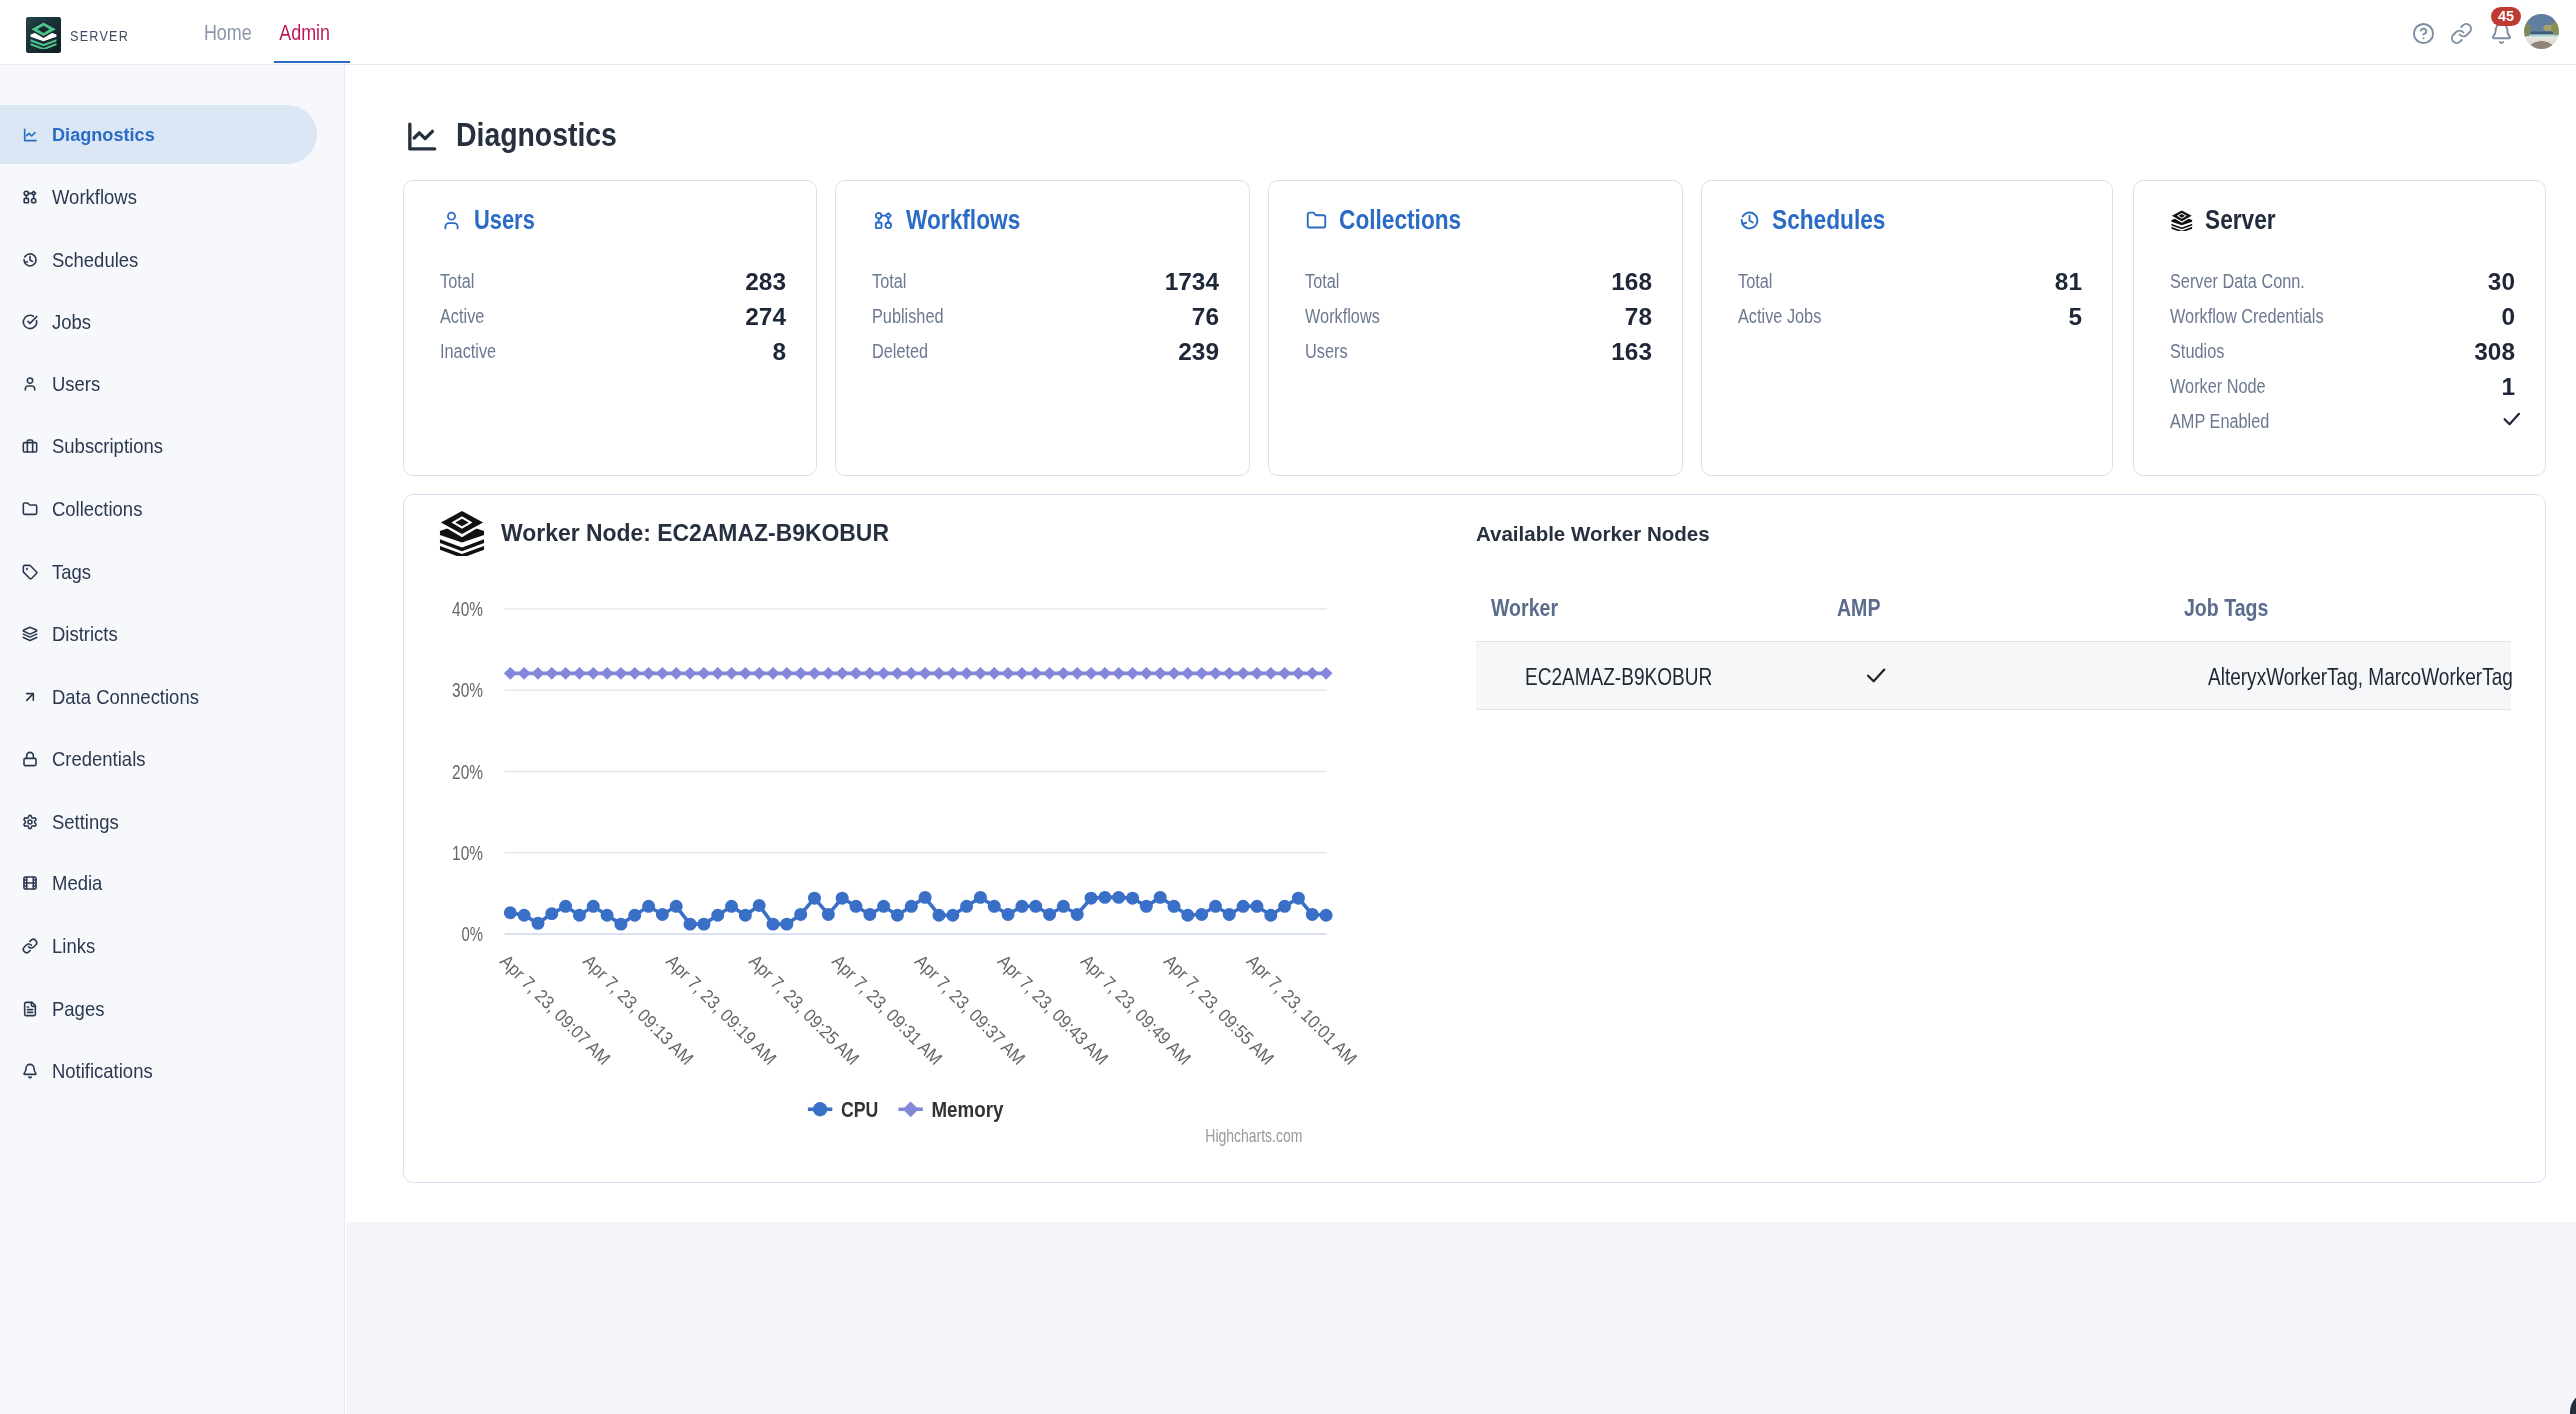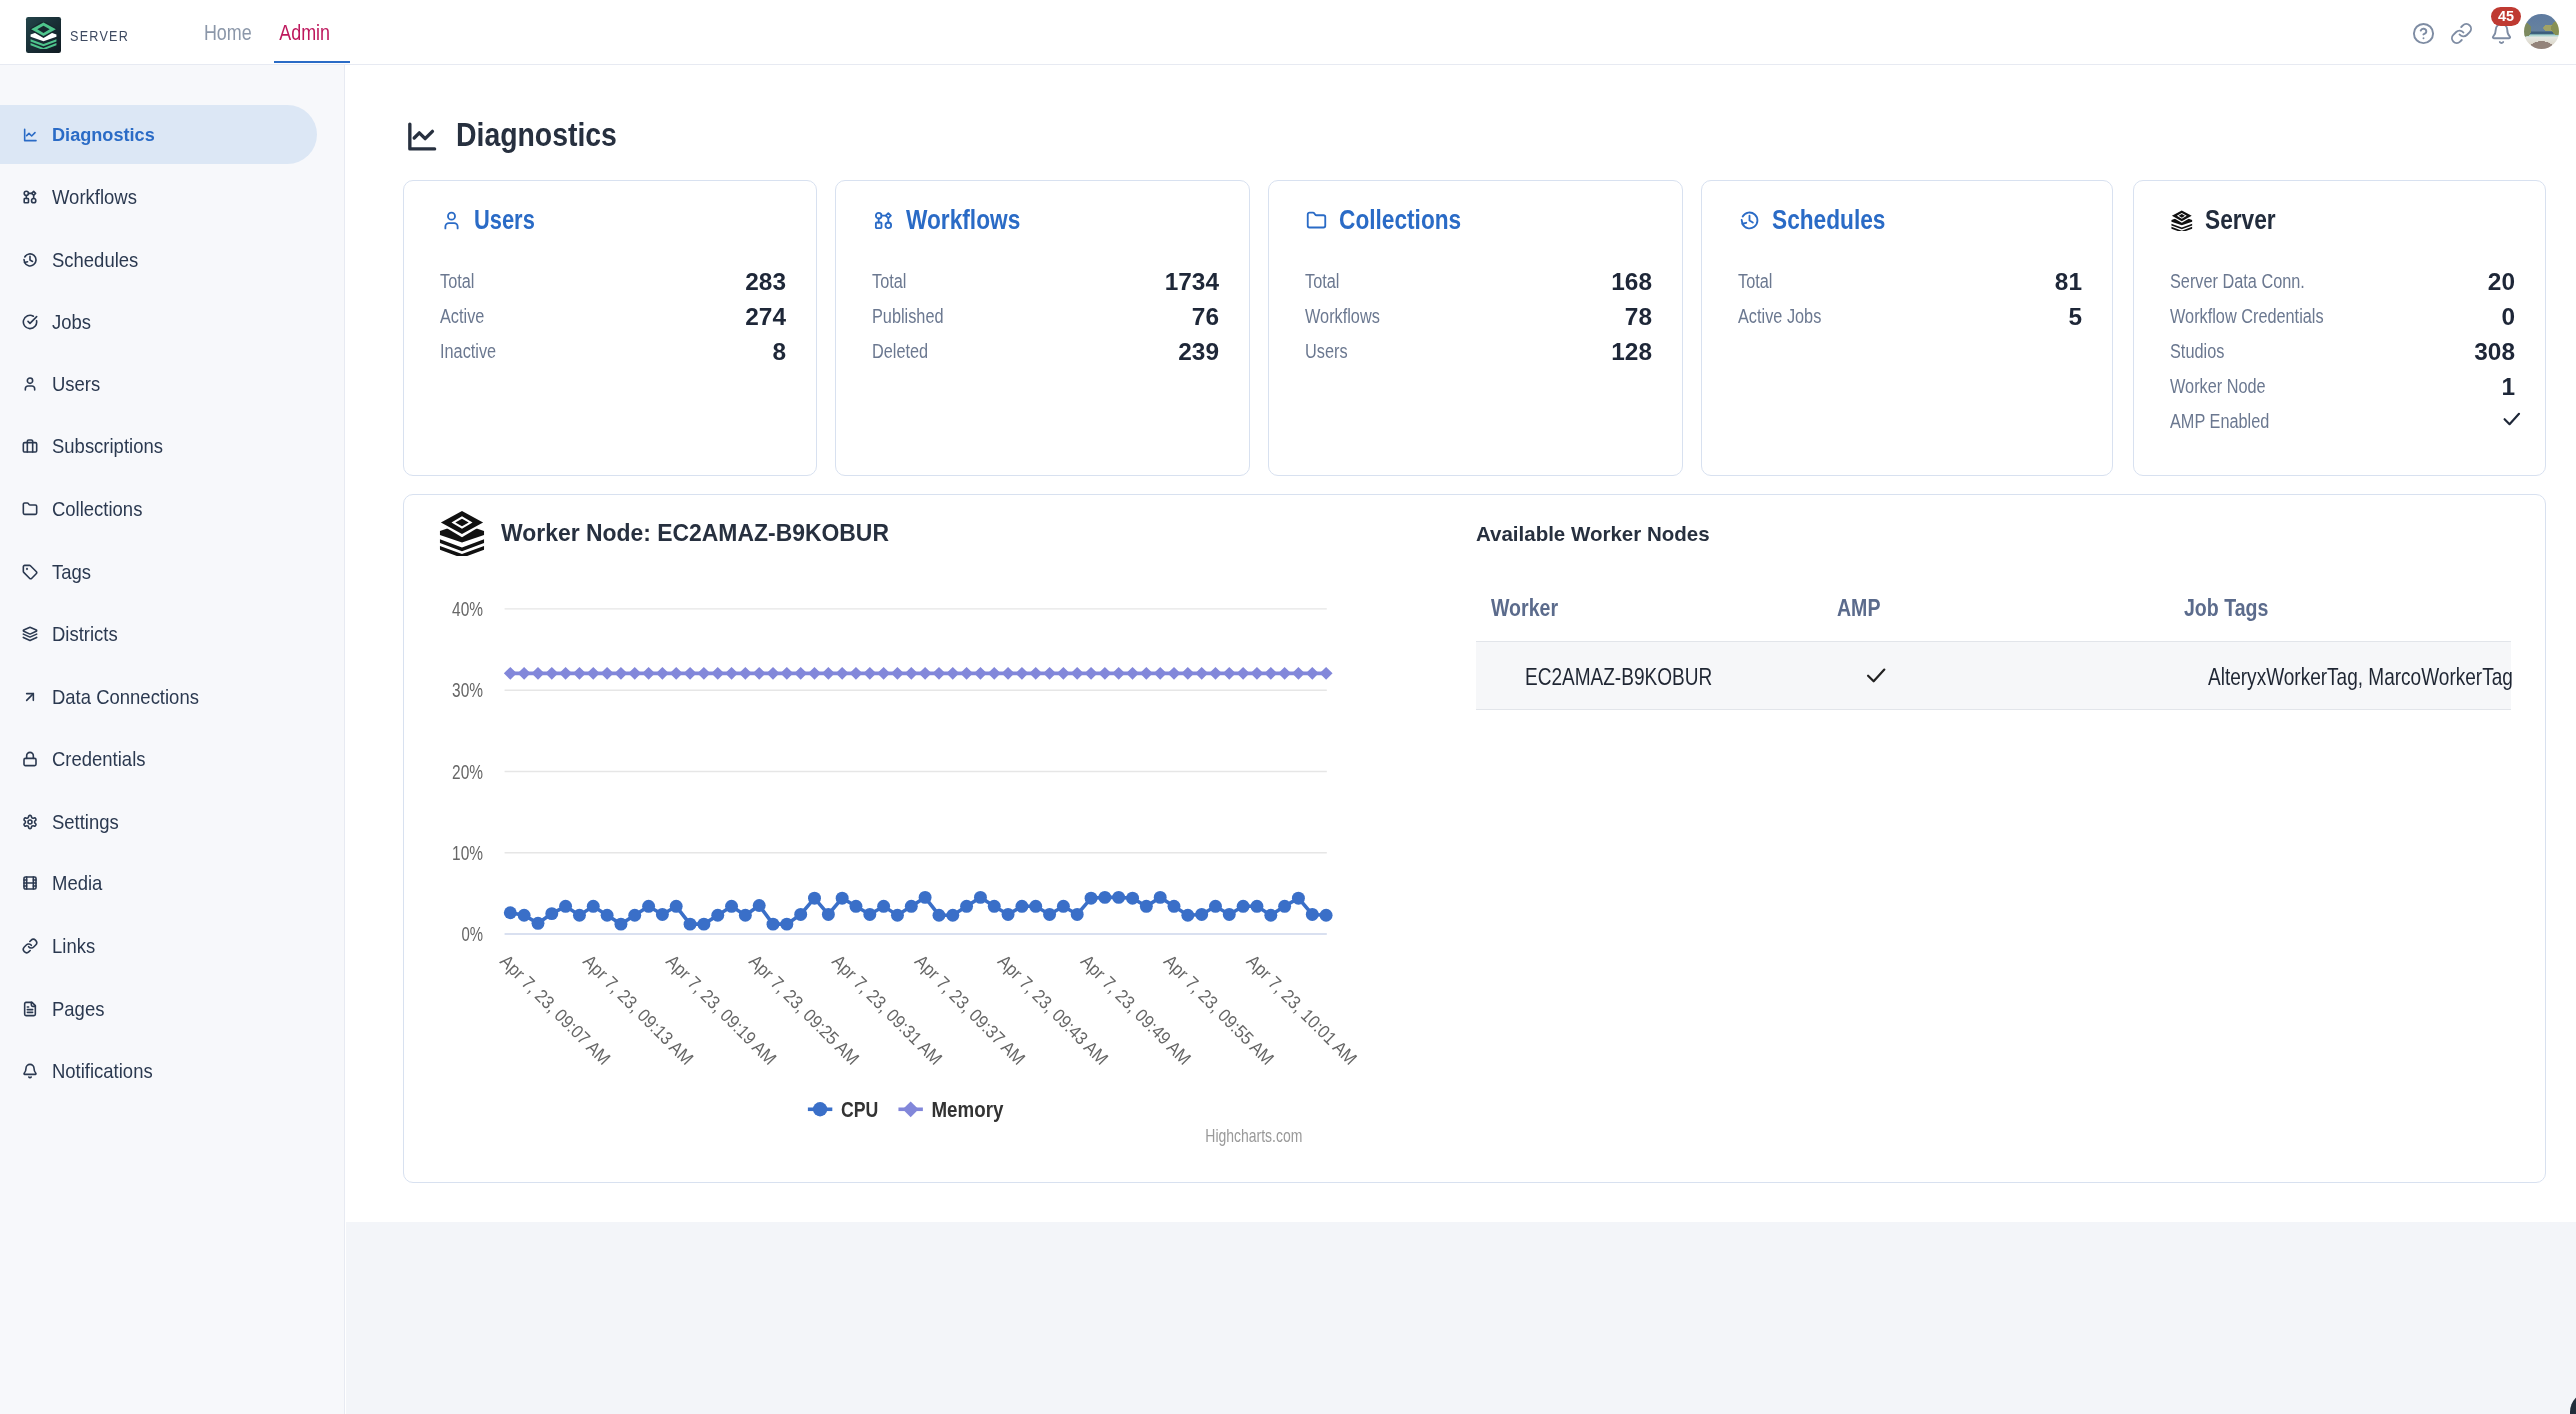--- a/index.html
+++ b/index.html
@@ -298,21 +298,21 @@
       <div class="crow">
         <span class="cl"><span style="display:inline-block;transform:scaleX(0.84);transform-origin:0 50%;white-space:nowrap">Total</span></span>
         <span class="cv">168</span>
       </div>
       <div class="crow">
         <span class="cl"><span style="display:inline-block;transform:scaleX(0.84);transform-origin:0 50%;white-space:nowrap">Workflows</span></span>
         <span class="cv">78</span>
       </div>
       <div class="crow">
         <span class="cl"><span style="display:inline-block;transform:scaleX(0.84);transform-origin:0 50%;white-space:nowrap">Users</span></span>
-        <span class="cv">128</span>
+        <span class="cv">163</span>
       </div>
     </div>
   </div>
 <div class="card" style="left:1701px;width:412px">
     <div class="chead">
       <svg class="" width="21" height="21" viewBox="0 0 24 24" fill="none" stroke="#2a6bc6" stroke-width="2.1" stroke-linecap="round" stroke-linejoin="round">
         <path d="M4.2 7.5 A9 9 0 1 1 3.9 15.7"></path>
         <path d="M8.3 14.6 3.9 15.7 3.05 11.3"></path>
         <path d="M12 6.5v5.5l3.8 2.2"></path>
       </svg>
@@ -337,21 +337,21 @@
 <path fill-rule="evenodd" fill="#111" d="M24 1 46 13 24 25 2 13Z M24 6.5 13 13 24 19.5 35 13Z"></path>
 <path fill="#111" d="M24 9 31 13 24 17 17 13Z"></path>
 <path fill="#111" d="M1 30.5 24 39 47 30.5 47 34.5 24 43 1 34.5Z"></path>
 <path fill="#111" d="M1 37.5 24 46 47 37.5 47 41.5 24 50 1 41.5Z"></path>
 </svg>
       <span class="ct dark"><span style="display:inline-block;transform:scaleX(0.84);transform-origin:0 50%;white-space:nowrap">Server</span></span>
     </div>
     <div class="crows">
       <div class="crow">
         <span class="cl"><span style="display:inline-block;transform:scaleX(0.84);transform-origin:0 50%;white-space:nowrap">Server Data Conn.</span></span>
-        <span class="cv">20</span>
+        <span class="cv">30</span>
       </div>
       <div class="crow">
         <span class="cl"><span style="display:inline-block;transform:scaleX(0.84);transform-origin:0 50%;white-space:nowrap">Workflow Credentials</span></span>
         <span class="cv">0</span>
       </div>
       <div class="crow">
         <span class="cl"><span style="display:inline-block;transform:scaleX(0.84);transform-origin:0 50%;white-space:nowrap">Studios</span></span>
         <span class="cv">308</span>
       </div>
       <div class="crow">

